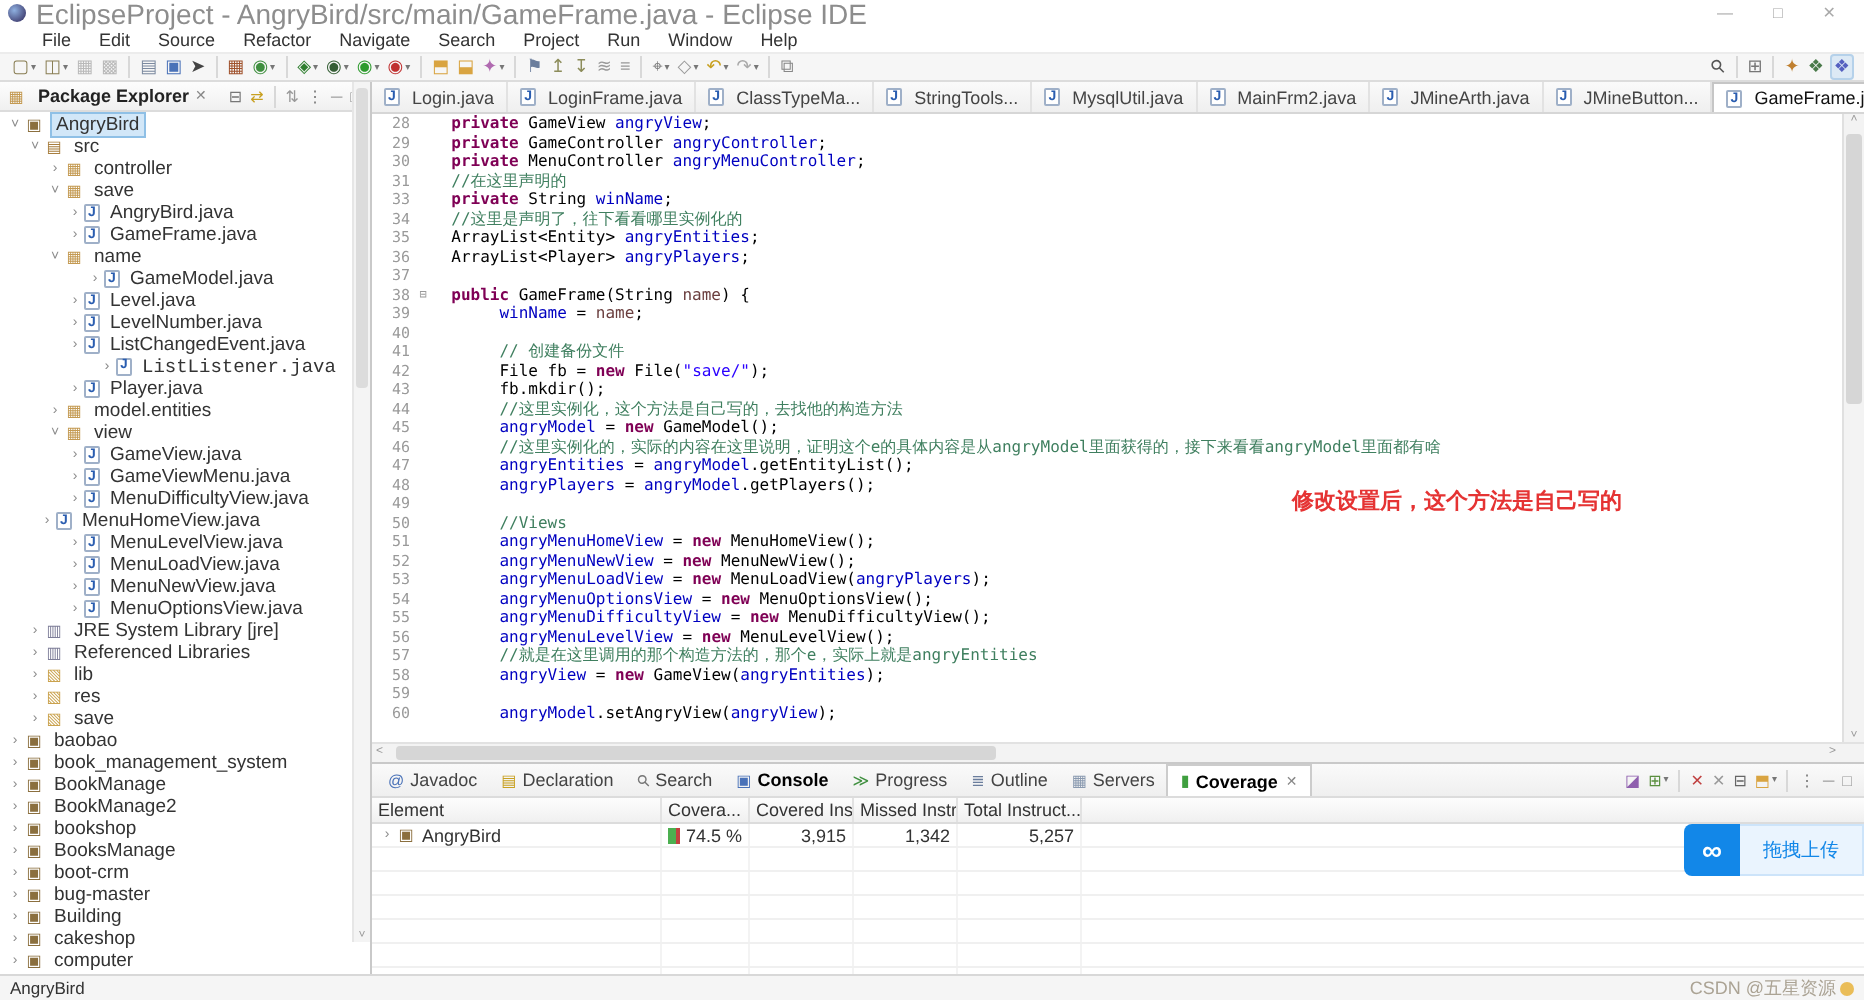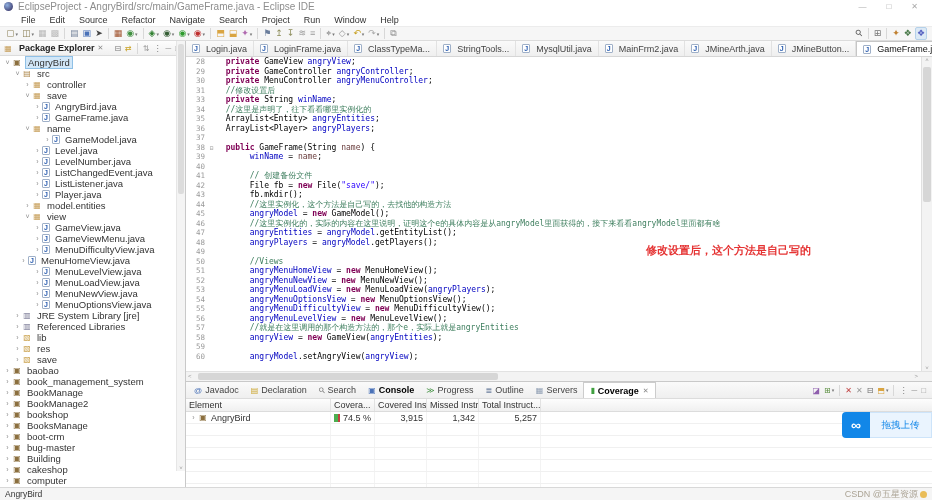--- a/index.html
+++ b/index.html
@@ -1,21 +1,21 @@
 <!DOCTYPE html>
 <html><head>
 <meta charset="utf-8">
 <style>
   *{box-sizing:border-box;margin:0;padding:0}
   html,body{width:932px;height:500px;overflow:hidden}
   body{position:relative;font-family:"Liberation Sans","DejaVu Sans",sans-serif;background:#fff;color:#333;font-size:9px}
   
   .titlebar{height:13px;display:flex;align-items:center;padding:0 4px;background:#fff}
   .ecl-logo{width:9px;height:9px;border-radius:50%;background:radial-gradient(circle at 35% 35%,#8fb0e0,#2c2255);margin-right:5px;flex:0 0 auto}
-  .title-text{color:#8d8d8d;font-size:10px;white-space:nowrap}
+  .title-text{color:#8d8d8d;font-size:14px;white-space:nowrap}
   .win-ctrls{margin-left:auto;display:flex;gap:20px;padding-right:10px;color:#a9a9a9;font-size:8px}
   .win-ctrls span{cursor:default}
   
   .menubar{height:13px;display:flex;align-items:center;background:#fff;padding-left:14px}
   .mi{padding:0 7px;font-size:9px;color:#333;white-space:nowrap}
   
   .toolbar{height:15px;background:#f6f6f6;border-top:1px solid #ececec;border-bottom:1px solid #dcdcdc;display:flex;align-items:center;padding:0 4px}
   .tbi{display:inline-flex;align-items:center;margin:0 1px;padding:0 1px;height:13px}
   .tbi .g{font-size:9px;line-height:13px}
   .tbi.pressed{background:#dce9f5;border:1px solid #b5d1ea;border-radius:2px}
@@ -319,21 +319,21 @@
         <div class="trow" data-name="tree-item" style="padding-left: 33px;">
           <span class="exp" data-name="collapsed-arrow-icon">›</span>
           <span class="ti ti-jfile" data-name="java-file-icon">J</span>
           <span class="lbl" data-name="tree-item-label">LevelNumber.java</span>
         </div>
         <div class="trow" data-name="tree-item" style="padding-left: 33px;">
           <span class="exp" data-name="collapsed-arrow-icon">›</span>
           <span class="ti ti-jfile" data-name="java-file-icon">J</span>
           <span class="lbl" data-name="tree-item-label">ListChangedEvent.java</span>
         </div>
-        <div class="trow" data-name="tree-item" style="padding-left: 33px;">
+        <div class="trow" data-name="tree-item" style="padding-left: 49px; font-family: Liberation Mono, monospace;">
           <span class="exp" data-name="collapsed-arrow-icon">›</span>
           <span class="ti ti-jfile" data-name="java-file-icon">J</span>
           <span class="lbl" data-name="tree-item-label">ListListener.java</span>
         </div>
         <div class="trow" data-name="tree-item" style="padding-left: 33px;">
           <span class="exp" data-name="collapsed-arrow-icon">›</span>
           <span class="ti ti-jfile" data-name="java-file-icon">J</span>
           <span class="lbl" data-name="tree-item-label">Player.java</span>
         </div>
         <div class="trow" data-name="tree-item" style="padding-left: 23px;">
@@ -514,21 +514,21 @@
           </div>
         </span>
 
     </div>
 
     <div class="editor" data-name="code-editor">
       <div id="code">
           <div class="cl" data-name="code-line"><span class="ln" data-name="line-number">28</span><span class="fold" data-name="fold-column"></span><span class="ct" data-name="code-text"><span class="t-k">  private</span><span class="t-p"> GameView </span><span class="t-v">angryView</span><span class="t-p">;</span></span></div>
           <div class="cl" data-name="code-line"><span class="ln" data-name="line-number">29</span><span class="fold" data-name="fold-column"></span><span class="ct" data-name="code-text"><span class="t-k">  private</span><span class="t-p"> GameController </span><span class="t-v">angryController</span><span class="t-p">;</span></span></div>
           <div class="cl" data-name="code-line"><span class="ln" data-name="line-number">30</span><span class="fold" data-name="fold-column"></span><span class="ct" data-name="code-text"><span class="t-k">  private</span><span class="t-p"> MenuController </span><span class="t-v">angryMenuController</span><span class="t-p">;</span></span></div>
-          <div class="cl" data-name="code-line"><span class="ln" data-name="line-number">31</span><span class="fold" data-name="fold-column"></span><span class="ct" data-name="code-text"><span class="t-c">  //修改设置后</span></span></div>
+          <div class="cl" data-name="code-line"><span class="ln" data-name="line-number">31</span><span class="fold" data-name="fold-column"></span><span class="ct" data-name="code-text"><span class="t-c">  //在这里声明的</span></span></div>
           <div class="cl" data-name="code-line"><span class="ln" data-name="line-number">33</span><span class="fold" data-name="fold-column"></span><span class="ct" data-name="code-text"><span class="t-k">  private</span><span class="t-p"> String </span><span class="t-v">winName</span><span class="t-p">;</span></span></div>
           <div class="cl" data-name="code-line"><span class="ln" data-name="line-number">34</span><span class="fold" data-name="fold-column"></span><span class="ct" data-name="code-text"><span class="t-c">  //这里是声明了，往下看看哪里实例化的</span></span></div>
           <div class="cl" data-name="code-line"><span class="ln" data-name="line-number">35</span><span class="fold" data-name="fold-column"></span><span class="ct" data-name="code-text"><span class="t-p">  ArrayList&lt;Entity&gt; </span><span class="t-v">angryEntities</span><span class="t-p">;</span></span></div>
           <div class="cl" data-name="code-line"><span class="ln" data-name="line-number">36</span><span class="fold" data-name="fold-column"></span><span class="ct" data-name="code-text"><span class="t-p">  ArrayList&lt;Player&gt; </span><span class="t-v">angryPlayers</span><span class="t-p">;</span></span></div>
           <div class="cl" data-name="code-line"><span class="ln" data-name="line-number">37</span><span class="fold" data-name="fold-column"></span><span class="ct" data-name="code-text"></span></div>
           <div class="cl" data-name="code-line"><span class="ln" data-name="line-number">38</span><span class="fold" data-name="fold-marker-icon">⊟</span><span class="ct" data-name="code-text"><span class="t-k">  public</span><span class="t-p"> GameFrame(String </span><span class="t-a">name</span><span class="t-p">) {</span></span></div>
           <div class="cl" data-name="code-line"><span class="ln" data-name="line-number">39</span><span class="fold" data-name="fold-column"></span><span class="ct" data-name="code-text"><span class="t-p">       </span><span class="t-v">winName</span><span class="t-p"> = </span><span class="t-a">name</span><span class="t-p">;</span></span></div>
           <div class="cl" data-name="code-line"><span class="ln" data-name="line-number">40</span><span class="fold" data-name="fold-column"></span><span class="ct" data-name="code-text"></span></div>
           <div class="cl" data-name="code-line"><span class="ln" data-name="line-number">41</span><span class="fold" data-name="fold-column"></span><span class="ct" data-name="code-text"><span class="t-c">       // 创建备份文件</span></span></div>
           <div class="cl" data-name="code-line"><span class="ln" data-name="line-number">42</span><span class="fold" data-name="fold-column"></span><span class="ct" data-name="code-text"><span class="t-p">       File fb = </span><span class="t-k">new</span><span class="t-p"> File(</span><span class="t-s">"save/"</span><span class="t-p">);</span></span></div>

